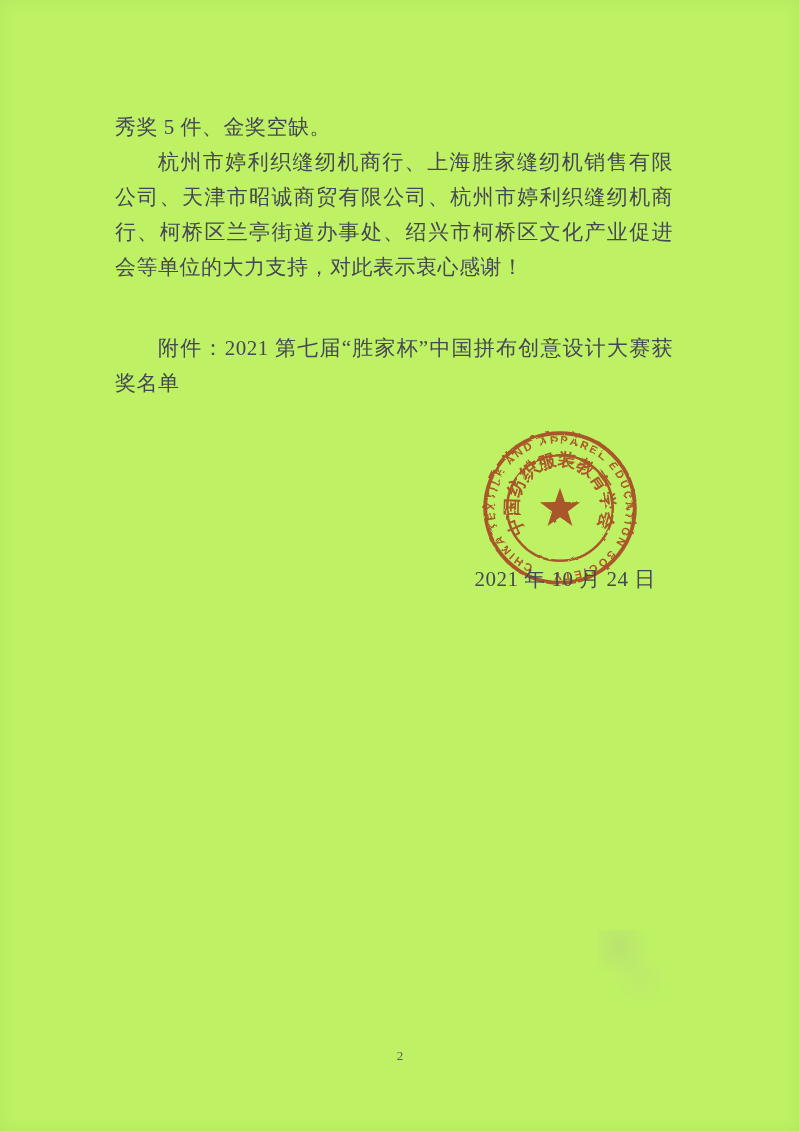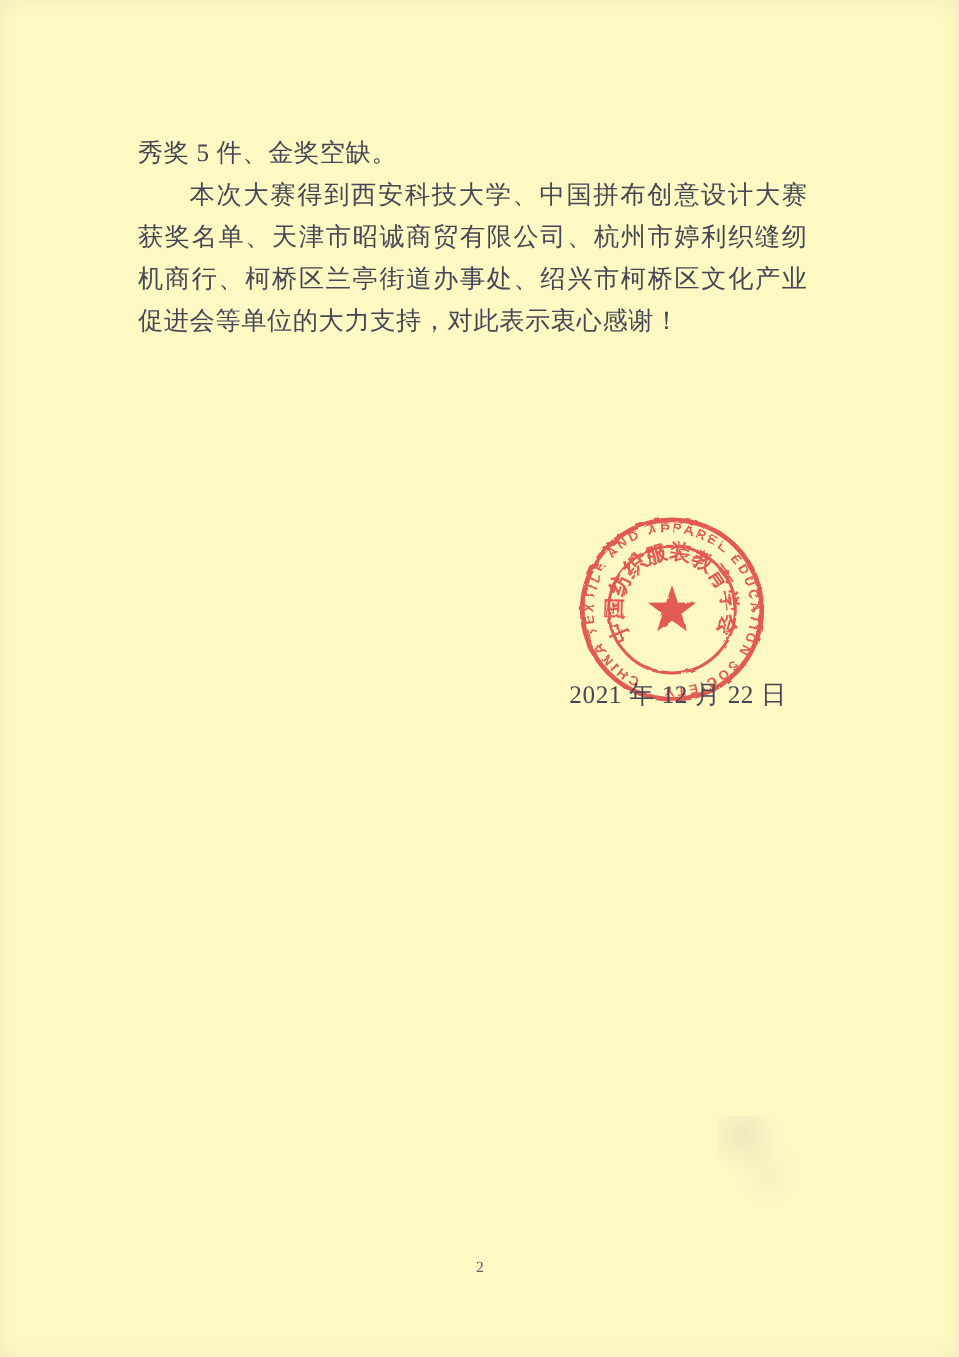--- a/index.html
+++ b/index.html
@@ -5,21 +5,21 @@
   :root{
     --stamp-color:#e04556;
     --ink-color:#44465299;
   }
   *{box-sizing:border-box;margin:0;padding:0;}
   html,body{background:#e8e8e8;}
   .page{
     position:relative;
     width:799px;height:1131px;
     margin:0 auto;
-    background:#fef9c3;
+    background:#bef264;
     overflow:hidden;
     font-family:"Liberation Serif","DejaVu Serif",serif;
     box-shadow:inset 0 0 18px rgba(0,0,0,0.05);
   }
   .doc-body{
     position:absolute;
     left:115px;top:110px;width:558px;
     font-size:21px;
     line-height:35px;
     color:#454754;
@@ -90,21 +90,22 @@
     pointer-events:none;
   }
 </style>
 </head>
 <body>
 
 <div class="page">
 
   <div class="doc-body">
     <p>秀奖 5 件、金奖空缺。</p>
-    <p class="indent">本次大赛得到西安科技大学、中国拼布创意设计大赛获奖名单、天津市昭诚商贸有限公司、杭州市婷利织缝纫机商行、柯桥区兰亭街道办事处、绍兴市柯桥区文化产业促进会等单位的大力支持，对此表示衷心感谢！</p>
+    <p class="indent">杭州市婷利织缝纫机商行、上海胜家缝纫机销售有限公司、天津市昭诚商贸有限公司、杭州市婷利织缝纫机商行、柯桥区兰亭街道办事处、绍兴市柯桥区文化产业促进会等单位的大力支持，对此表示衷心感谢！</p>
+    <p class="indent attachment">附件：2021 第七届“胜家杯”中国拼布创意设计大赛获奖名单</p>
   </div>
 
   <div class="stamp">
     <svg viewBox="0 0 200 200">
       <defs>
         <filter id="rough" x="-10%" y="-10%" width="120%" height="120%">
           <feTurbulence type="fractalNoise" baseFrequency="0.12" numOctaves="2" result="n"></feTurbulence>
           <feDisplacementMap in="SourceGraphic" in2="n" scale="3"></feDisplacementMap>
         </filter>
         <path id="engArc" d="M 69.6,165.2 A 72,72 0 1 1 130.4,34.8 A 72,72 0 1 1 69.6,165.2" fill="none"></path>
@@ -118,19 +119,19 @@
         </text>
         <text class="cn-text">
           <textPath href="#cnArc" textLength="203" lengthAdjust="spacingAndGlyphs">中国纺织服装教育学会</textPath>
         </text>
         <polygon class="star" points="100,77 105.6,93.3 122.8,93.6 109.0,103.9 114.1,120.4 100,110.5 85.9,120.4 91.0,103.9 77.2,93.6 94.4,93.3"></polygon>
       </g>
     </svg>
   </div>
 
 
-  <div class="sig-date">2021 年 12 月 22 日</div>
+  <div class="sig-date">2021 年 10 月 24 日</div>
 
   <div class="page-number">2</div>
 
   <div class="scan-artifact"></div>
 
 </div>
 
 </body></html>

